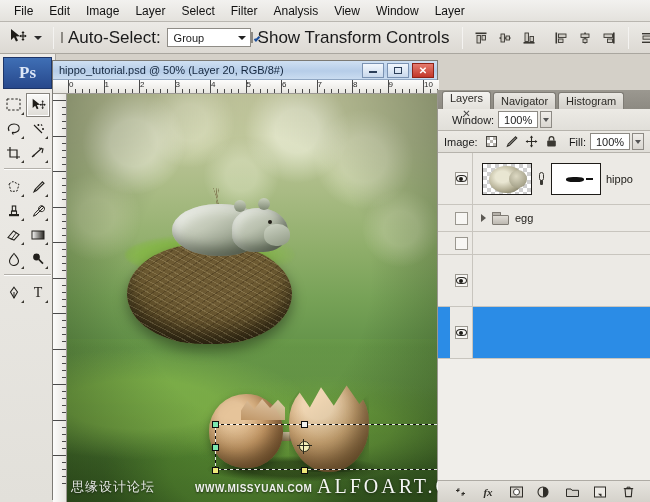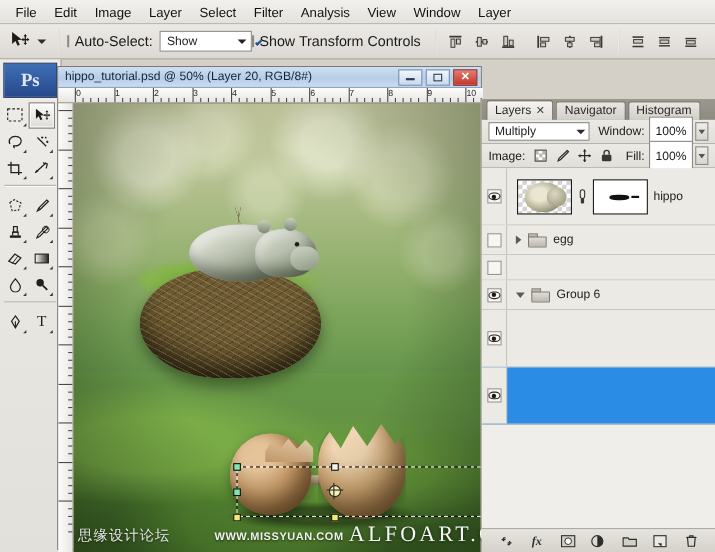--- a/index.html
+++ b/index.html
@@ -38,21 +38,21 @@
   .vsep{width:1px;height:22px;background:#b4b1ab;margin:0 7px;border-right:1px solid #f4f3f1;}
   .chk{
     width:11px;height:11px;border:1px solid #8d8a84;background:#fff;display:inline-block;
     box-sizing:border-box;position:relative;vertical-align:middle;
   }
   .chk.on:after{
     content:"";position:absolute;left:2px;top:4px;width:4px;height:1px;
     border-left:2px solid #1c4f9c;border-bottom:2px solid #1c4f9c;
     transform:rotate(-45deg);
   }
-  .opt-label{margin-left:5px;font-size:13px;white-space:nowrap;}
+  .opt-label{margin-left:5px;font-size:17px;white-space:nowrap;}
   .combo{
     margin-left:6px;height:19px;min-width:84px;background:#fff;border:1px solid #8f8c86;
     display:flex;align-items:center;justify-content:space-between;box-sizing:border-box;
     padding:0 4px 0 6px;font-size:11px;
   }
   .combo .tri-small{border-top-color:#222;margin-left:8px;}
   .alignset{display:flex;align-items:center;gap:3px;}
   .abtn{
     width:19px;height:19px;background:transparent;border:1px solid transparent;
     display:flex;align-items:center;justify-content:center;position:relative;
@@ -271,54 +271,54 @@
   .ptabs{
     height:19px;display:flex;align-items:flex-end;
     background:linear-gradient(#9b9890,#8d8a82);
     padding-left:4px;box-sizing:border-box;
   }
   .ptab{
     height:17px;padding:0 7px;font-size:11px;display:flex;align-items:center;gap:4px;
     background:linear-gradient(#e9e7e2,#d2cfc9);border:1px solid #7e7b74;border-bottom:none;
     border-radius:3px 3px 0 0;margin-right:2px;color:#2c2a26;box-sizing:border-box;
   }
-  .ptab.active{background:linear-gradient(#f4f3f0,#e3e1db);height:18px;font-weight:normal;}
+  .ptab.active{background:linear-gradient(#f4f3f0,#e3e1db);height:18px;font-weight:normal;flex-direction:column;}
   .ptab .x{font-size:10px;color:#444;}
   .prow{
     display:flex;align-items:center;height:22px;padding:0 6px;box-sizing:border-box;
     background:linear-gradient(#eceae5,#e1dfd9);border-bottom:1px solid #b6b3ac;
   }
   .blendsel{
     flex:1;height:17px;background:#fff;border:1px solid #8d8a84;box-sizing:border-box;
     display:flex;align-items:center;justify-content:space-between;padding:0 3px 0 5px;font-size:11px;
     max-width:100px;
   }
   .prow .lbl{margin-left:8px;font-size:11px;white-space:nowrap;}
   .numfield{
-    margin-left:4px;height:28px;width:40px;background:#fff;border:1px solid #8d8a84;
+    margin-left:4px;height:17px;width:40px;background:#fff;border:1px solid #8d8a84;
     box-sizing:border-box;display:flex;align-items:center;justify-content:center;font-size:11px;
   }
   .spin{
     width:12px;height:17px;margin-left:2px;background:linear-gradient(#f0eeea,#d9d6d0);
     border:1px solid #8d8a84;box-sizing:border-box;display:flex;align-items:center;justify-content:center;
   }
   .spin .tri-small{border-left-width:3px;border-right-width:3px;border-top-width:4px;border-top-color:#555;margin:0;}
   .lockicons{display:flex;align-items:center;gap:7px;margin-left:7px;}
   .lockic{width:13px;height:13px;display:flex;align-items:center;justify-content:center;}
   .checkbox-sq{
     width:11px;height:11px;box-sizing:border-box;border:1px solid #4a4843;
     background:
       conic-gradient(#fff 0 25%, #b9b6b0 0 50%, #fff 0 75%, #b9b6b0 0);
     background-size:6px 6px;
   }
 
   .layerlist{position:absolute;left:0;top:63px;right:0;bottom:22px;background:#f0eeea;overflow:hidden;}
   .lrow{
     display:flex;align-items:center;height:auto;min-height:22px;
-    border-bottom:1px solid #c8c5be;background:#eceae5;box-sizing:border-box;
+    border-bottom:1px solid #c8c5be;background:#eceae5;box-sizing:border-box;padding-left:12px;
   }
   .lrow.sel{background:#2b8ce6;}
   .lrow.sel .lname{color:#fff;font-weight:bold;}
   .eyecell{
     width:22px;min-height:22px;display:flex;align-items:center;justify-content:center;
     border-right:1px solid #c8c5be;align-self:stretch;background:#eceae5;
   }
   .lrow.sel .eyecell{background:#eceae5;}
   .eyebox{width:13px;height:13px;border:1px solid #9a978f;background:#f7f6f3;box-sizing:border-box;
           display:flex;align-items:center;justify-content:center;}
@@ -412,21 +412,21 @@
             <path d="M15 3 l-1.6 2 h3.2 z M15 13 l-1.6 -2 h3.2 z M11.3 8 l2 -1.6 v3.2 z M18.7 8 l-2 -1.6 v3.2 z" fill="#1d1b17"></path>
           </svg>
       </span>
       <span class="tri-small"></span>
     </div>
     <div class="vsep"></div>
 
     <span class="chk"></span>
     <span class="opt-label">Auto-Select:</span>
     <div class="combo">
-      <span>Show</span>
+      <span>Group</span>
       <span class="tri-small"></span>
     </div>
 
     <span style="width:14px"></span>
     <span class="chk on"></span>
     <span class="opt-label">Show Transform Controls</span>
 
     <div class="vsep" style="margin-left:13px"></div>
 
     <div class="alignset">
@@ -845,24 +845,20 @@
       </div>
       <div class="ptab">
         <span>Navigator</span>
       </div>
       <div class="ptab">
         <span>Histogram</span>
       </div>
     </div>
 
     <div class="prow">
-      <div class="blendsel">
-        <span>Multiply</span>
-        <span class="tri-small"></span>
-      </div>
       <span class="lbl">Window:</span>
       <div class="numfield">
         <span>100%</span>
       </div>
       <div class="spin">
           <span class="tri-small"></span>
         </div>
     </div>
 
     <div class="prow">
@@ -937,38 +933,20 @@
           <span class="lname">egg</span>
         </div>
       </div>
 
       <div class="lrow">
         <div class="eyecell">
           <span class="eyebox empty"></span>
         </div>
       </div>
 
-      <div class="lrow">
-        <div class="eyecell">
-          <span class="eyebox">
-            <span class="eye">
-                <span class="ball"></span>
-                <span class="pupil"></span>
-              </span>
-          </span>
-        </div>
-        <div class="lbody">
-          <span class="disc open"></span>
-          <span class="folder">
-              <span class="tab"></span>
-              <span class="bod"></span>
-            </span>
-          <span class="lname">Group 6</span>
-        </div>
-      </div>
 
       <div class="lrow" style="min-height:52px">
         <div class="eyecell">
           <span class="eyebox">
             <span class="eye">
                 <span class="ball"></span>
                 <span class="pupil"></span>
               </span>
           </span>
         </div>

